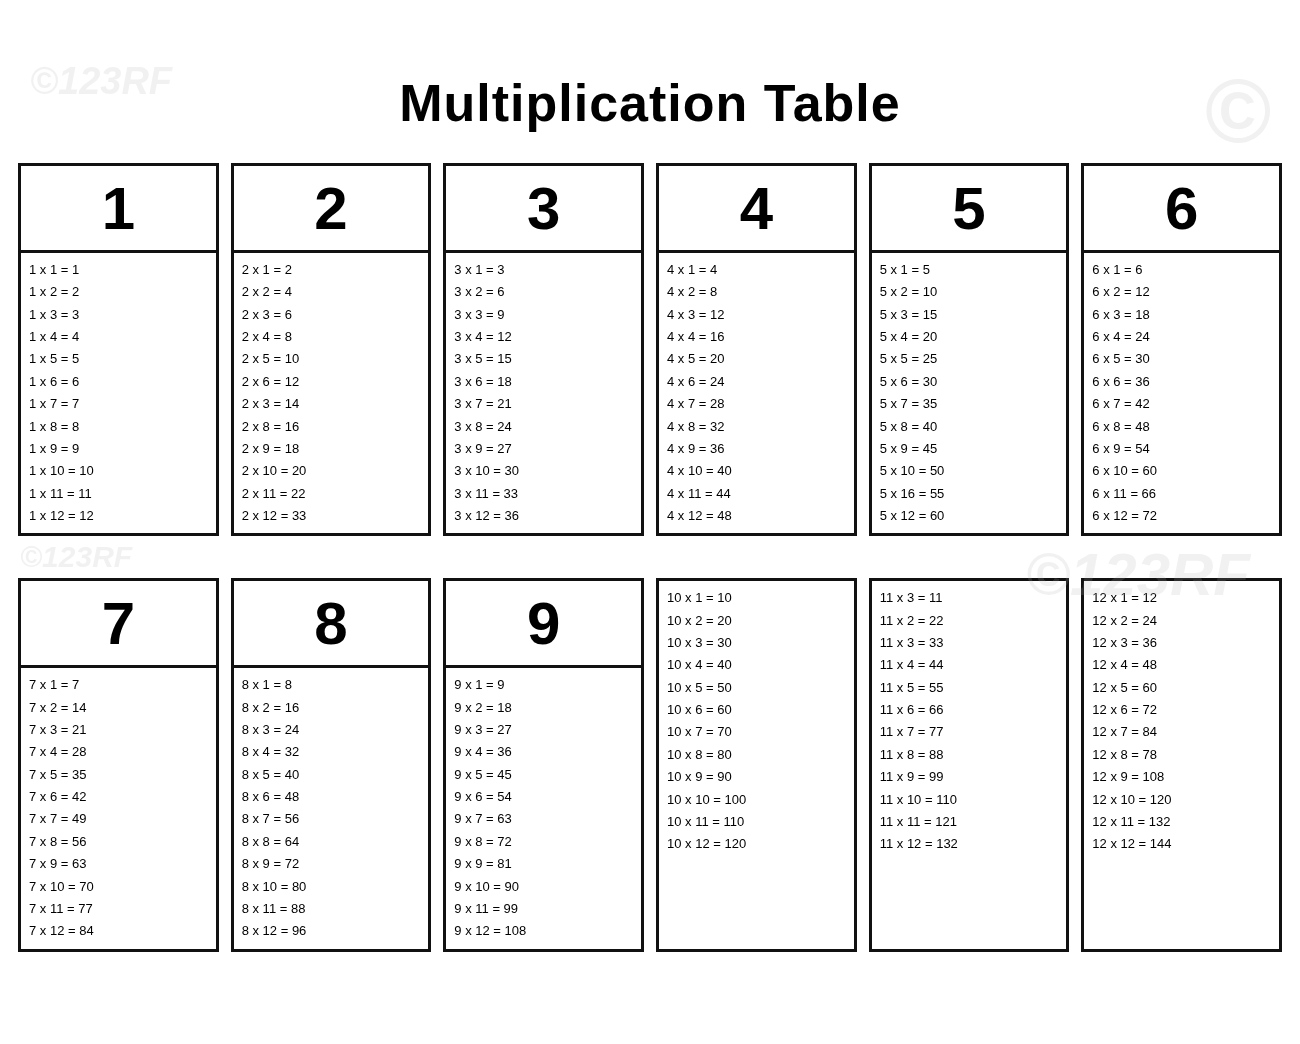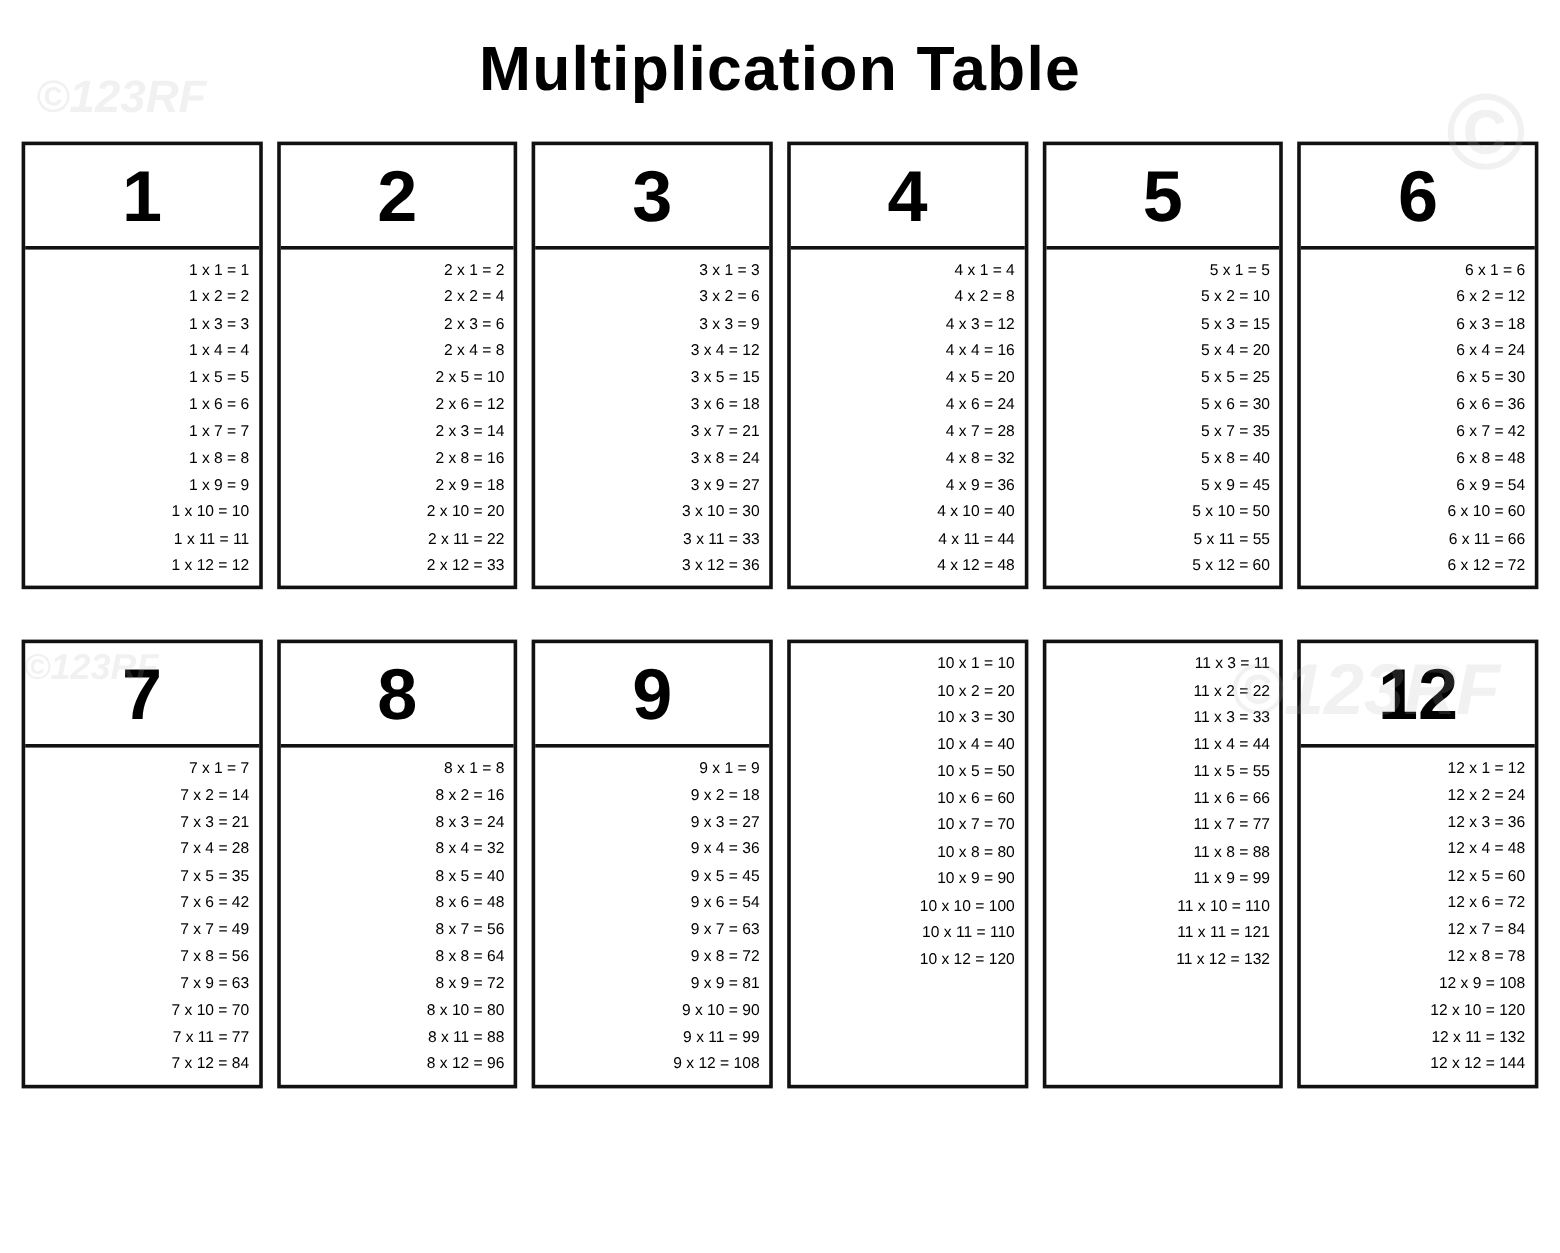--- a/index.html
+++ b/index.html
@@ -10,20 +10,21 @@
       min-height: 1044px;
       position: relative;
       overflow: hidden;
     }
     .page-title {
       text-align: center;
       font-size: 52px;
       font-weight: bold;
       padding: 28px 0 20px 0;
       letter-spacing: 1px;
+      margin-top: 45px;
     }
     .watermark {
       position: absolute;
       color: rgba(180,180,180,0.18);
       font-size: 38px;
       font-weight: bold;
       pointer-events: none;
       user-select: none;
       font-style: italic;
     }
@@ -45,21 +46,20 @@
       border-bottom: 3px solid #111;
       text-align: center;
       font-size: 60px;
       font-weight: bold;
       line-height: 1.1;
       padding: 10px 4px 8px 4px;
       font-family: Arial, sans-serif;
     }
     .table-body {
       padding: 6px 8px 6px 8px;
-      text-align: right;
     }
     .table-row-line {
       font-size: 13px;
       line-height: 1.72;
       white-space: nowrap;
       font-family: Arial, sans-serif;
     }
     .section-gap {
       height: 18px;
     }
@@ -150,21 +150,21 @@
         <div class="table-row-line">5  x  1  =  5</div>
         <div class="table-row-line">5  x  2  = 10</div>
         <div class="table-row-line">5  x  3  = 15</div>
         <div class="table-row-line">5  x  4  = 20</div>
         <div class="table-row-line">5  x  5  = 25</div>
         <div class="table-row-line">5  x  6  = 30</div>
         <div class="table-row-line">5  x  7  = 35</div>
         <div class="table-row-line">5  x  8  = 40</div>
         <div class="table-row-line">5  x  9  = 45</div>
         <div class="table-row-line">5  x 10 = 50</div>
-        <div class="table-row-line">5  x 11 = 55</div>
+        <div class="table-row-line">5  x 16 = 55</div>
         <div class="table-row-line">5  x 12 = 60</div>
       </div>
     </div>
     <div class="table-card">
       <div class="table-header">6</div>
       <div class="table-body">
         <div class="table-row-line">6  x  1  =  6</div>
         <div class="table-row-line">6  x  2  = 12</div>
         <div class="table-row-line">6  x  3  = 18</div>
         <div class="table-row-line">6  x  4  = 24</div>
@@ -256,21 +256,20 @@
         <div class="table-row-line">11  x  6  =  66</div>
         <div class="table-row-line">11  x  7  =  77</div>
         <div class="table-row-line">11  x  8  =  88</div>
         <div class="table-row-line">11  x  9  =  99</div>
         <div class="table-row-line">11  x 10 = 110</div>
         <div class="table-row-line">11  x 11 = 121</div>
         <div class="table-row-line">11  x 12 = 132</div>
       </div>
     </div>
     <div class="table-card">
-      <div class="table-header">12</div>
       <div class="table-body">
         <div class="table-row-line">12  x  1  =  12</div>
         <div class="table-row-line">12  x  2  =  24</div>
         <div class="table-row-line">12  x  3  =  36</div>
         <div class="table-row-line">12  x  4  =  48</div>
         <div class="table-row-line">12  x  5  =  60</div>
         <div class="table-row-line">12  x  6  =  72</div>
         <div class="table-row-line">12  x  7  =  84</div>
         <div class="table-row-line">12  x  8  =  78</div>
         <div class="table-row-line">12  x  9  = 108</div>

